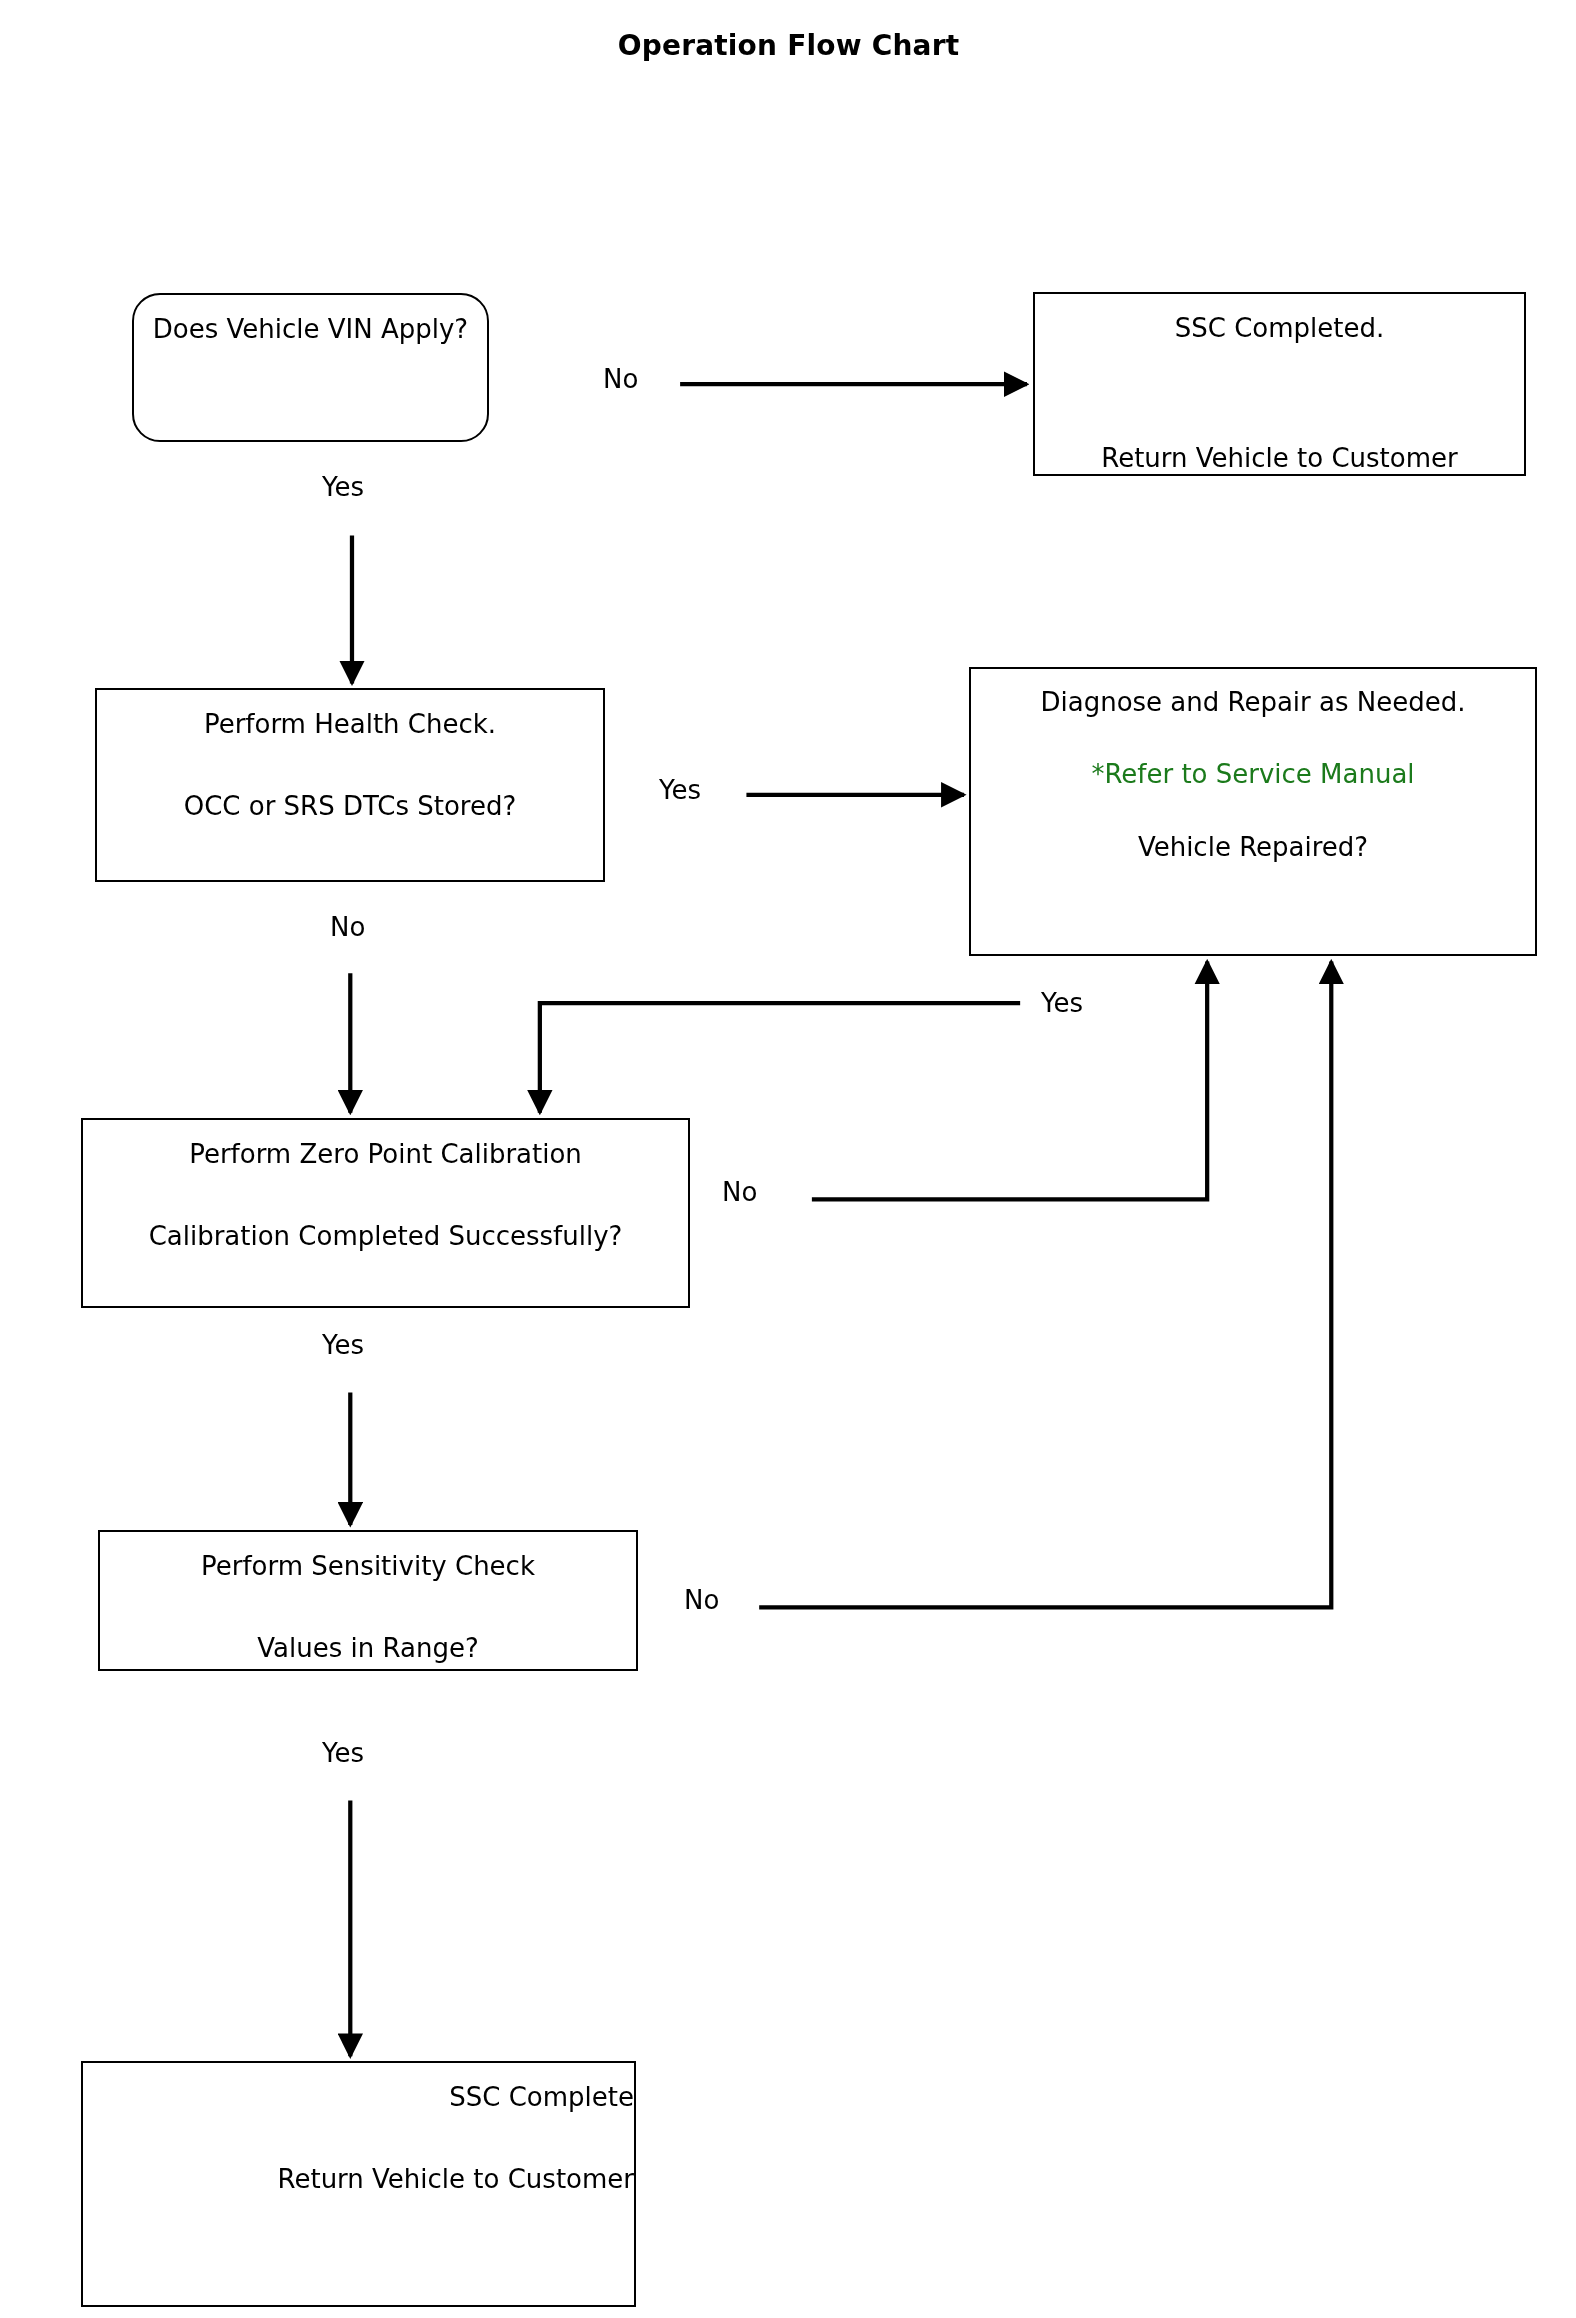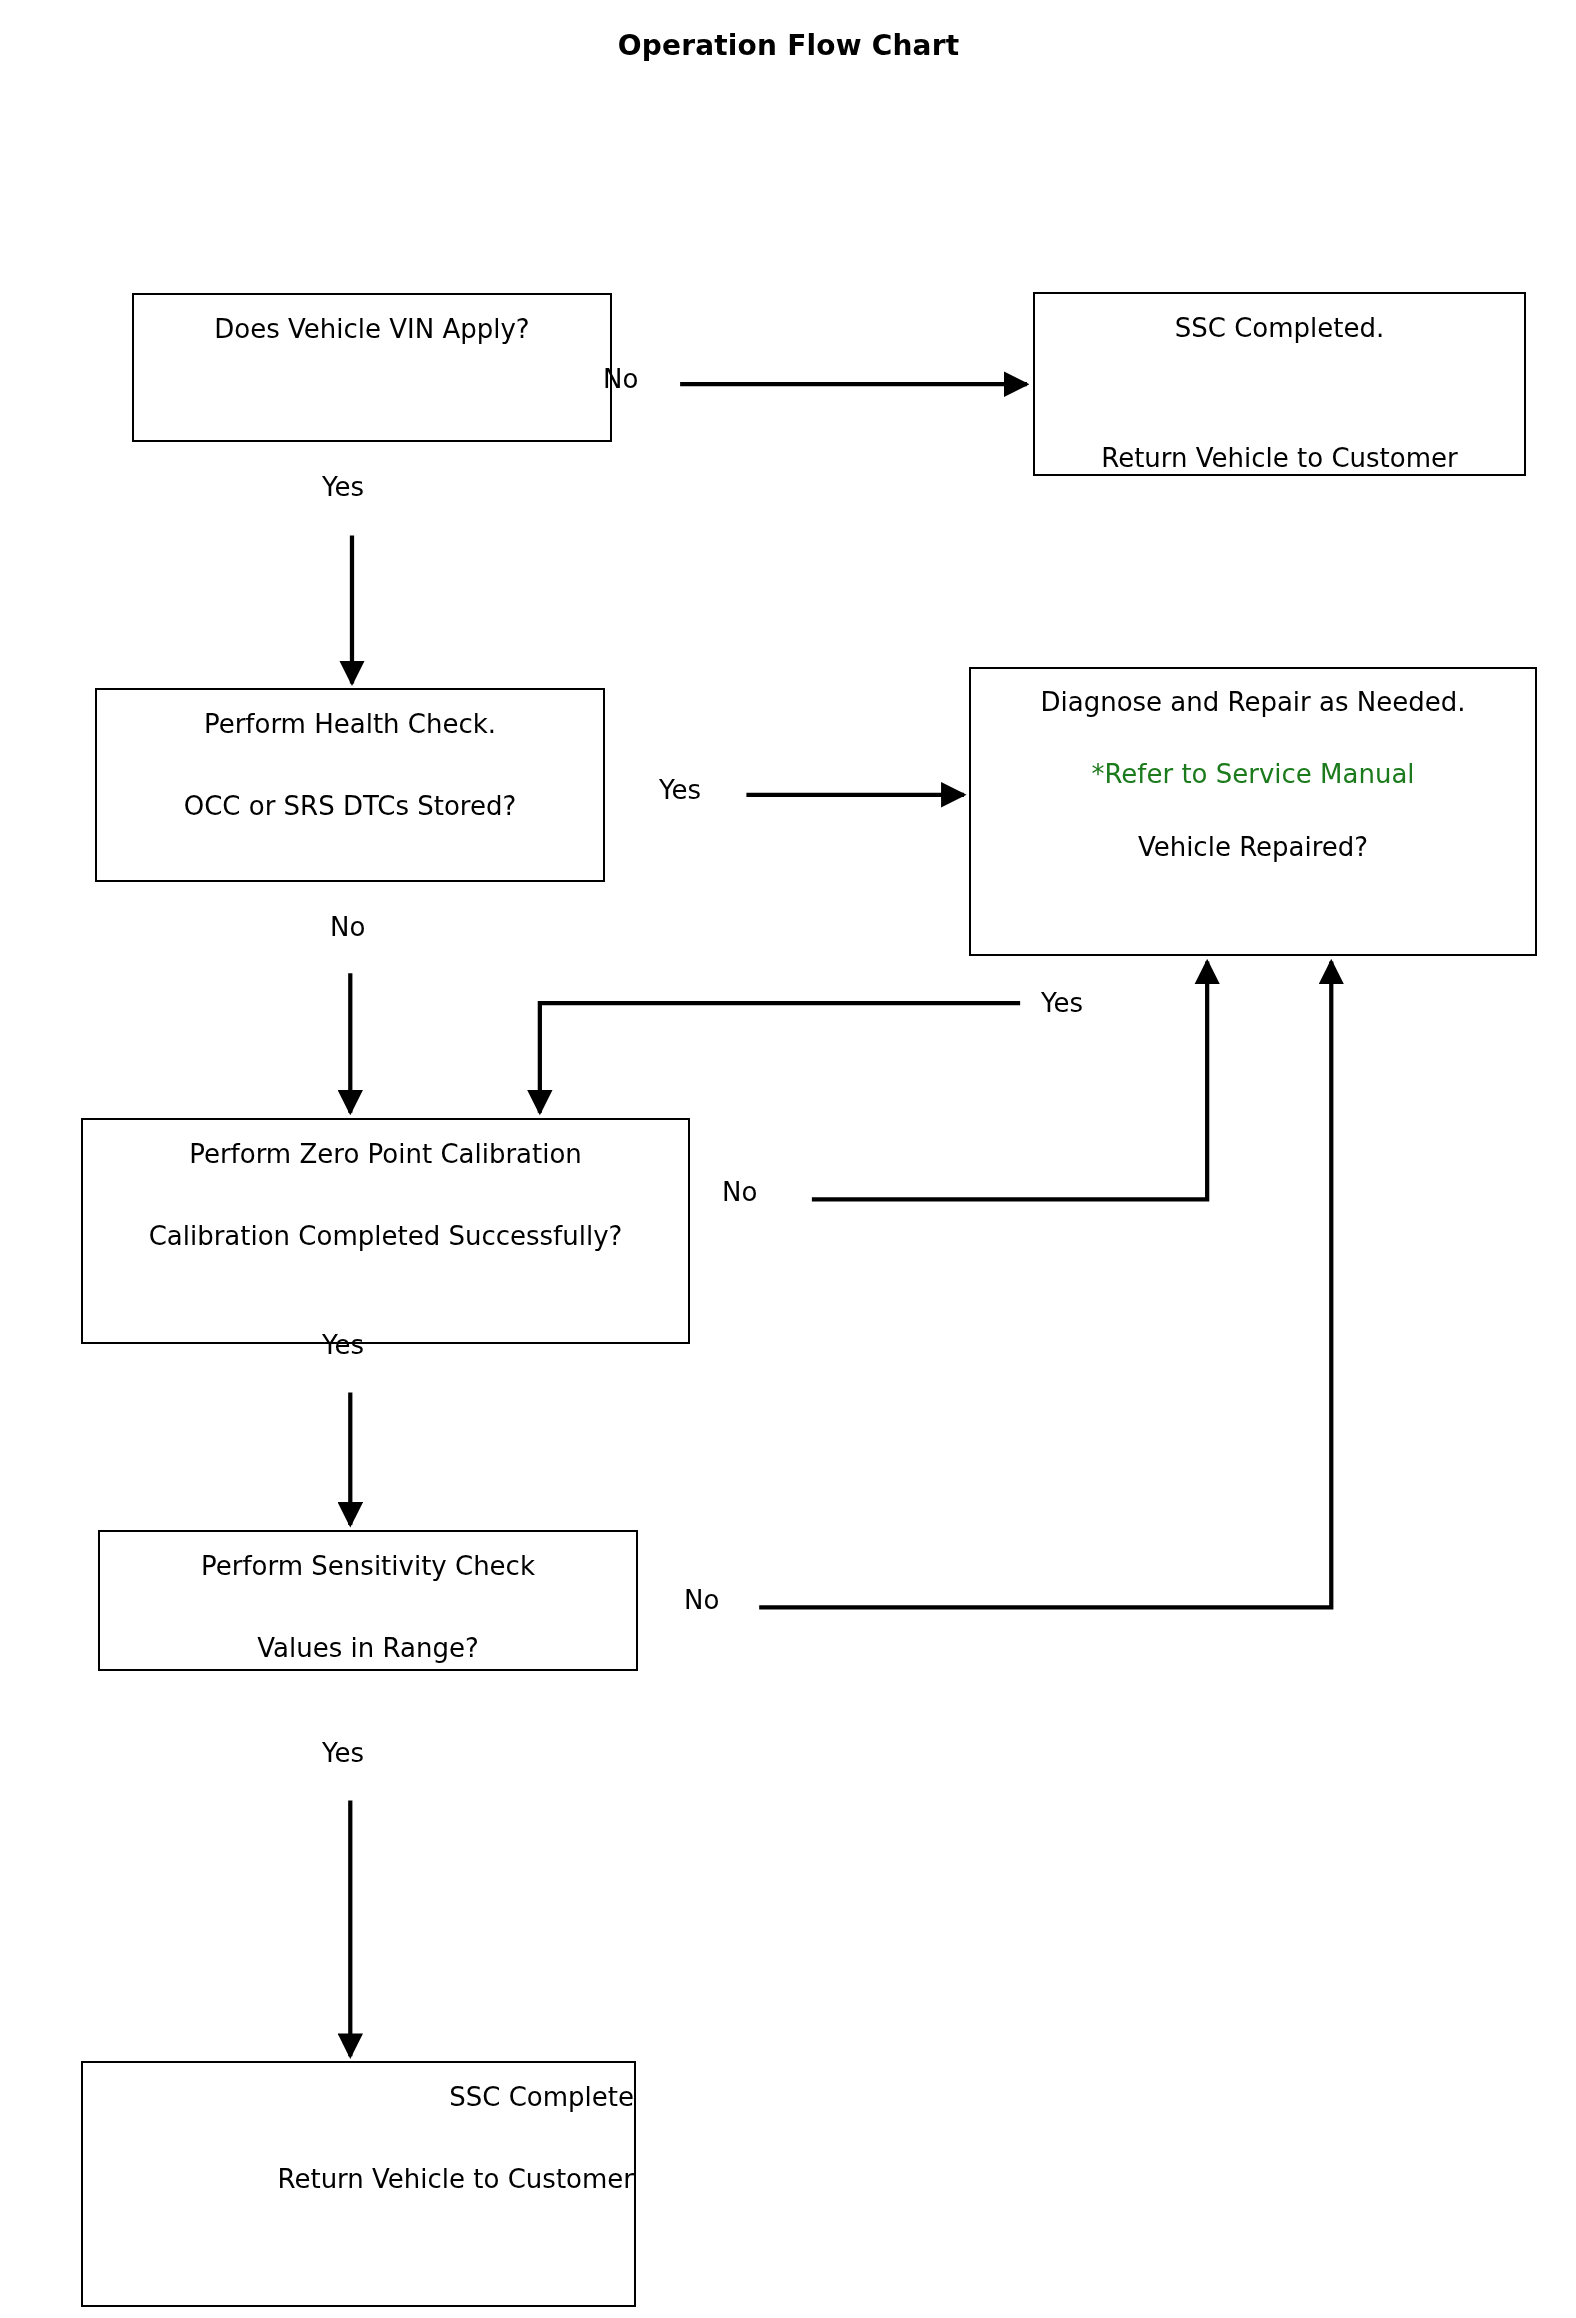--- a/index.html
+++ b/index.html
@@ -106,41 +106,41 @@
 
     <g>
       <path d="M 893 1891 L 1566 1891 L 1566 1131" stroke="#000000" stroke-width="5" fill="none" marker-end="url(#arrow)"></path>
     </g>
 
     <g>
       <path d="M 412 2118 L 412 2419" stroke="#000000" stroke-width="5" fill="none" marker-end="url(#arrow)"></path>
     </g>
   </svg>
 
-  <div class="node" style="left:132px; top:293px; width:480px; height:149px; padding-top:20.4px;">
+  <div class="node" style="left:132px; top:293px; width:357px; height:149px; padding-top:20.4px;border-radius:28px;">
     <div class="line">Does Vehicle VIN Apply?</div>
   </div>
 
   <div class="node" style="left:1033px; top:292px; width:493px; height:184px; padding-top:20.4px;gap:48px;">
     <div class="line">SSC Completed.</div>
     <div class="line" style="margin-top:53px;">Return Vehicle to Customer</div>
   </div>
 
   <div class="node" style="left:95px; top:688px; width:510px; height:194px; padding-top:20.4px;">
     <div class="line">Perform Health Check.</div>
     <div class="line" style="margin-top:53px;">OCC or SRS DTCs Stored?</div>
   </div>
 
   <div class="node" style="left:969px; top:667px; width:568px; height:289px; padding-top:18.7px;">
     <div class="line">Diagnose and Repair as Needed.</div>
     <div class="line green" style="margin-top:44px;">*Refer to Service Manual</div>
     <div class="line" style="margin-top:44px;">Vehicle Repaired?</div>
   </div>
 
-  <div class="node" style="left:81px; top:1118px; width:609px; height:226px; padding-top:20.4px;">
+  <div class="node" style="left:81px; top:1118px; width:609px; height:190px; padding-top:20.4px;">
     <div class="line">Perform Zero Point Calibration</div>
     <div class="line" style="margin-top:53px;">Calibration Completed Successfully?</div>
   </div>
 
   <div class="node" style="left:98px; top:1530px; width:540px; height:141px; padding-top:20.4px;">
     <div class="line">Perform Sensitivity Check</div>
     <div class="line" style="margin-top:53px;">Values in Range?</div>
   </div>
 
   <div class="node" style="left:81px; top:2061px; width:555px; height:246px; padding-top:20.4px;align-items:flex-end;">

